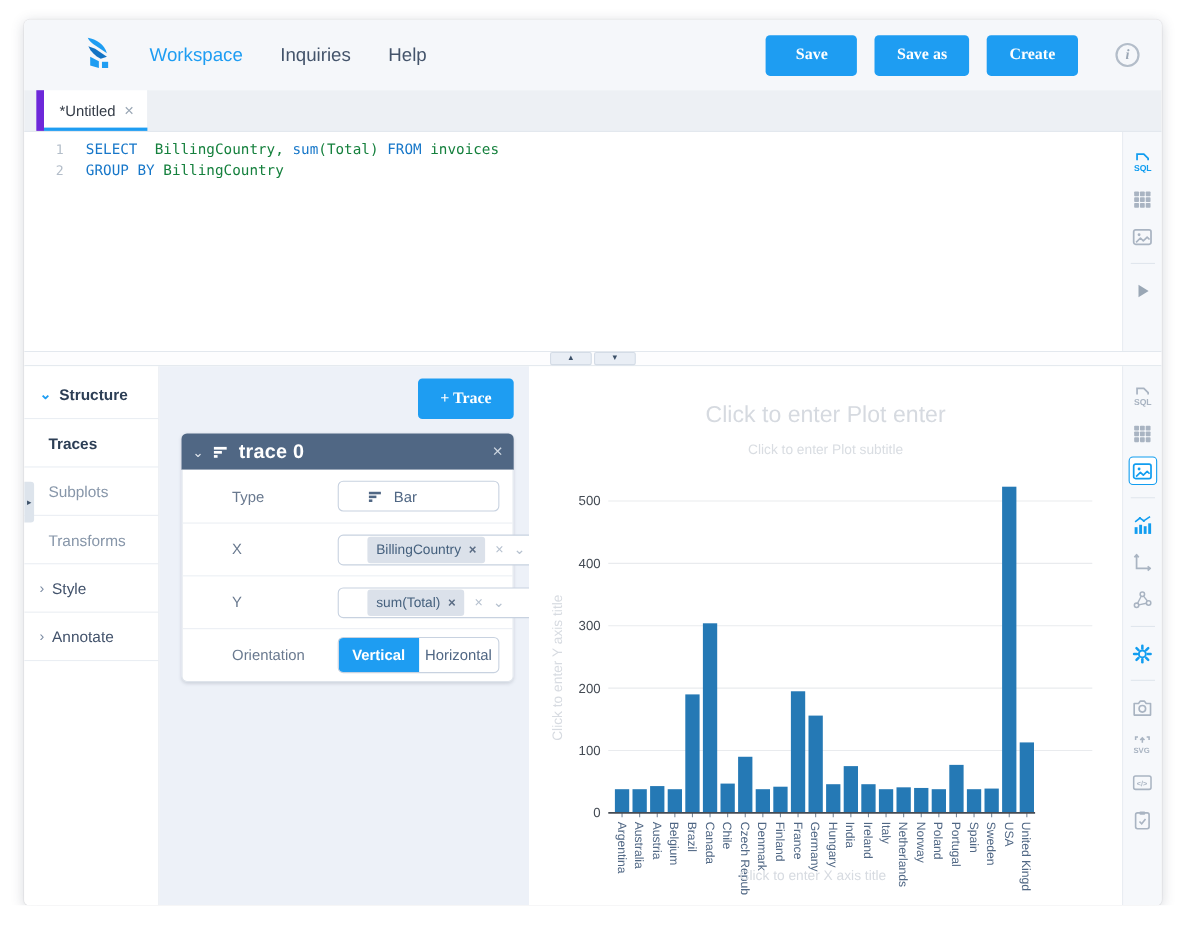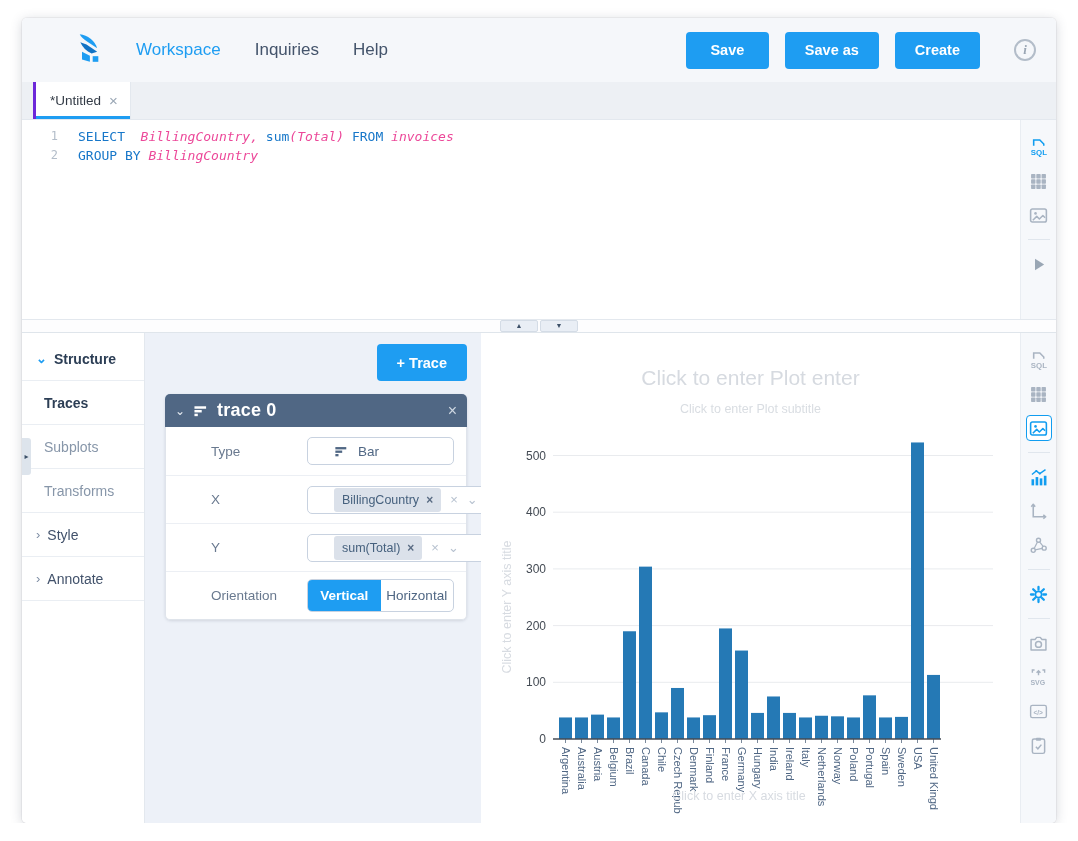--- a/index.html
+++ b/index.html
@@ -13,41 +13,41 @@
   
   .navbar { height:64px; background:#f5f7fa; display:flex; align-items:center; padding:0 20px 0 50px; flex:none; }
   .logo { width:38px; height:36px; margin-right:26px; flex:none; }
   .nav-links { display:flex; gap:34px; align-items:center; }
   .nav-link { font-size:17px; color:#44546b; cursor:pointer; text-decoration:none; }
   .nav-link.active { color:#1e9df2; }
   .nav-right { margin-left:auto; display:flex; align-items:center; gap:16px; }
   .btn-primary {
     background:#1e9df2; color:#fff; border:none; border-radius:4px;
     font-size:14.5px; font-weight:700; padding:0 20px; height:37px; min-width:83px; cursor:pointer;
-    font-family:Liberation Sans, sans-serif;
+    font-family:Liberation Serif, serif;
   }
   .info-circle {
     width:22px; height:22px; border:2px solid #b3bdc9; border-radius:50%на;
     border-radius:50%; color:#9aa6b4; font-size:13px; display:flex; align-items:center; justify-content:center;
     margin-left:18px; cursor:pointer; font-weight:700; font-family:"Liberation Serif", serif; font-style:italic;
   }
   
   .tabbar { height:38px; background:#edf0f4; display:flex; align-items:stretch; padding-left:11px; border-bottom:1px solid #e3e8ee; flex:none; }
   .tab { position:relative; background:#fff; display:flex; align-items:center; gap:8px; padding:0 12px 0 14px;
-         border-left:3px solid #6d28d9; border-right:1px solid #e3e8ee; cursor:pointer; }
+         border-left:7px solid #6d28d9; border-right:1px solid #e3e8ee; cursor:pointer; }
   .tab-label { font-size:13.5px; color:#333b46; }
   .tab-close { color:#9aa7b5; font-size:15px; cursor:pointer; }
   .tab-underline { position:absolute; left:0; right:0; bottom:0; height:3px; background:#1e9df2; }
   
   .editor-section { height:200px; display:flex; flex:none; border-bottom:1px solid #e3e8ee; }
   .editor { flex:1; background:#fff; padding-top:7px; overflow:hidden; cursor:text; }
   .code-line { display:flex; font-family:"DejaVu Sans Mono", monospace; font-size:13px; line-height:19px; }
   .gutter { width:56px; text-align:right; padding-right:20px; color:#b3bdc9; font-size:12px; flex:none; }
   .kw { color:#1777c9; }
-  .plain { color:#ec4899;font-style:italic; }
+  .plain { color:#15803d; }
   
   .rail { width:36px; background:#f6f8fb; border-left:1px solid #e9edf2; display:flex; flex-direction:column; align-items:center; padding-top:10px; flex:none; }
   .rail-btn { width:26px; height:26px; margin:4px 0; display:flex; align-items:center; justify-content:center; color:#a9b4c2; cursor:pointer; }
   .rail-btn svg { width:21px; height:21px; }
   .rail-btn.blue { color:#119df0; }
   .rail-btn.boxed { border:1.5px solid #119df0; border-radius:4px; background:#fff; color:#119df0; }
   .rail-divider { width:22px; border-top:1px solid #e0e6ed; margin:7px 0; }
   .rail-play { color:#9aa7b5; }
   
   .splitter { height:13px; background:#fdfdfe; border-bottom:1px solid #dfe5eb; display:flex; justify-content:center; align-items:center; gap:2px; flex:none; }

